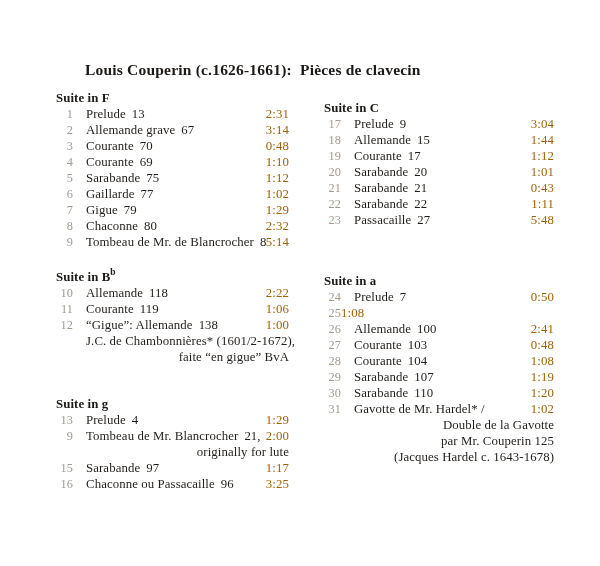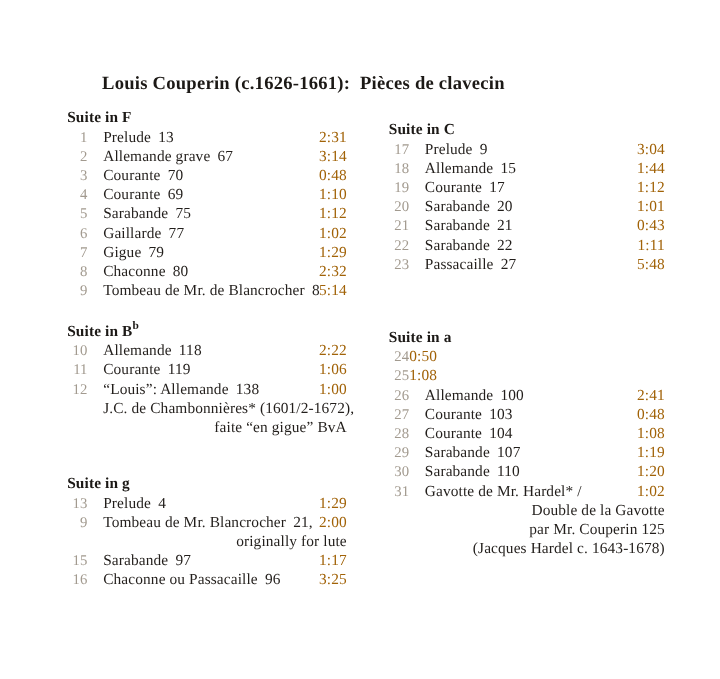--- a/index.html
+++ b/index.html
@@ -88,21 +88,21 @@
           <span class="ttl"><span>Allemande</span><span class="page-no">118</span></span>
           <span class="time">2:22</span>
         </div>
         <div class="row">
           <span class="num">11</span>
           <span class="ttl"><span>Courante</span><span class="page-no">119</span></span>
           <span class="time">1:06</span>
         </div>
         <div class="row">
           <span class="num">12</span>
-          <span class="ttl"><span>“Louis”: Allemande</span><span class="page-no">138</span></span>
+          <span class="ttl"><span>“Gigue”: Allemande</span><span class="page-no">138</span></span>
           <span class="time">1:00</span>
         </div>
         <div class="extra">J.C. de Chambonnières* (1601/2-1672),</div>
         <div class="extra">faite “en gigue” BvA</div>
       </div>
       <div class="suite">
         <div class="suite-header"><span>Suite in g</span></div>
         <div class="row">
           <span class="num">13</span>
           <span class="ttl"><span>Prelude</span><span class="page-no">4</span></span>
@@ -162,20 +162,21 @@
         <div class="row">
           <span class="num">23</span>
           <span class="ttl"><span>Passacaille</span><span class="page-no">27</span></span>
           <span class="time">5:48</span>
         </div>
       </div>
       <div class="suite">
         <div class="suite-header"><span>Suite in a</span></div>
         <div class="row">
           <span class="num">24</span>
+          <span class="ttl"><span>Prelude</span><span class="page-no">7</span></span>
           <span class="time">0:50</span>
         </div>
         <div class="row">
           <span class="num">25</span>
           <span class="time">1:08</span>
         </div>
         <div class="row">
           <span class="num">26</span>
           <span class="ttl"><span>Allemande</span><span class="page-no">100</span></span>
           <span class="time">2:41</span>

